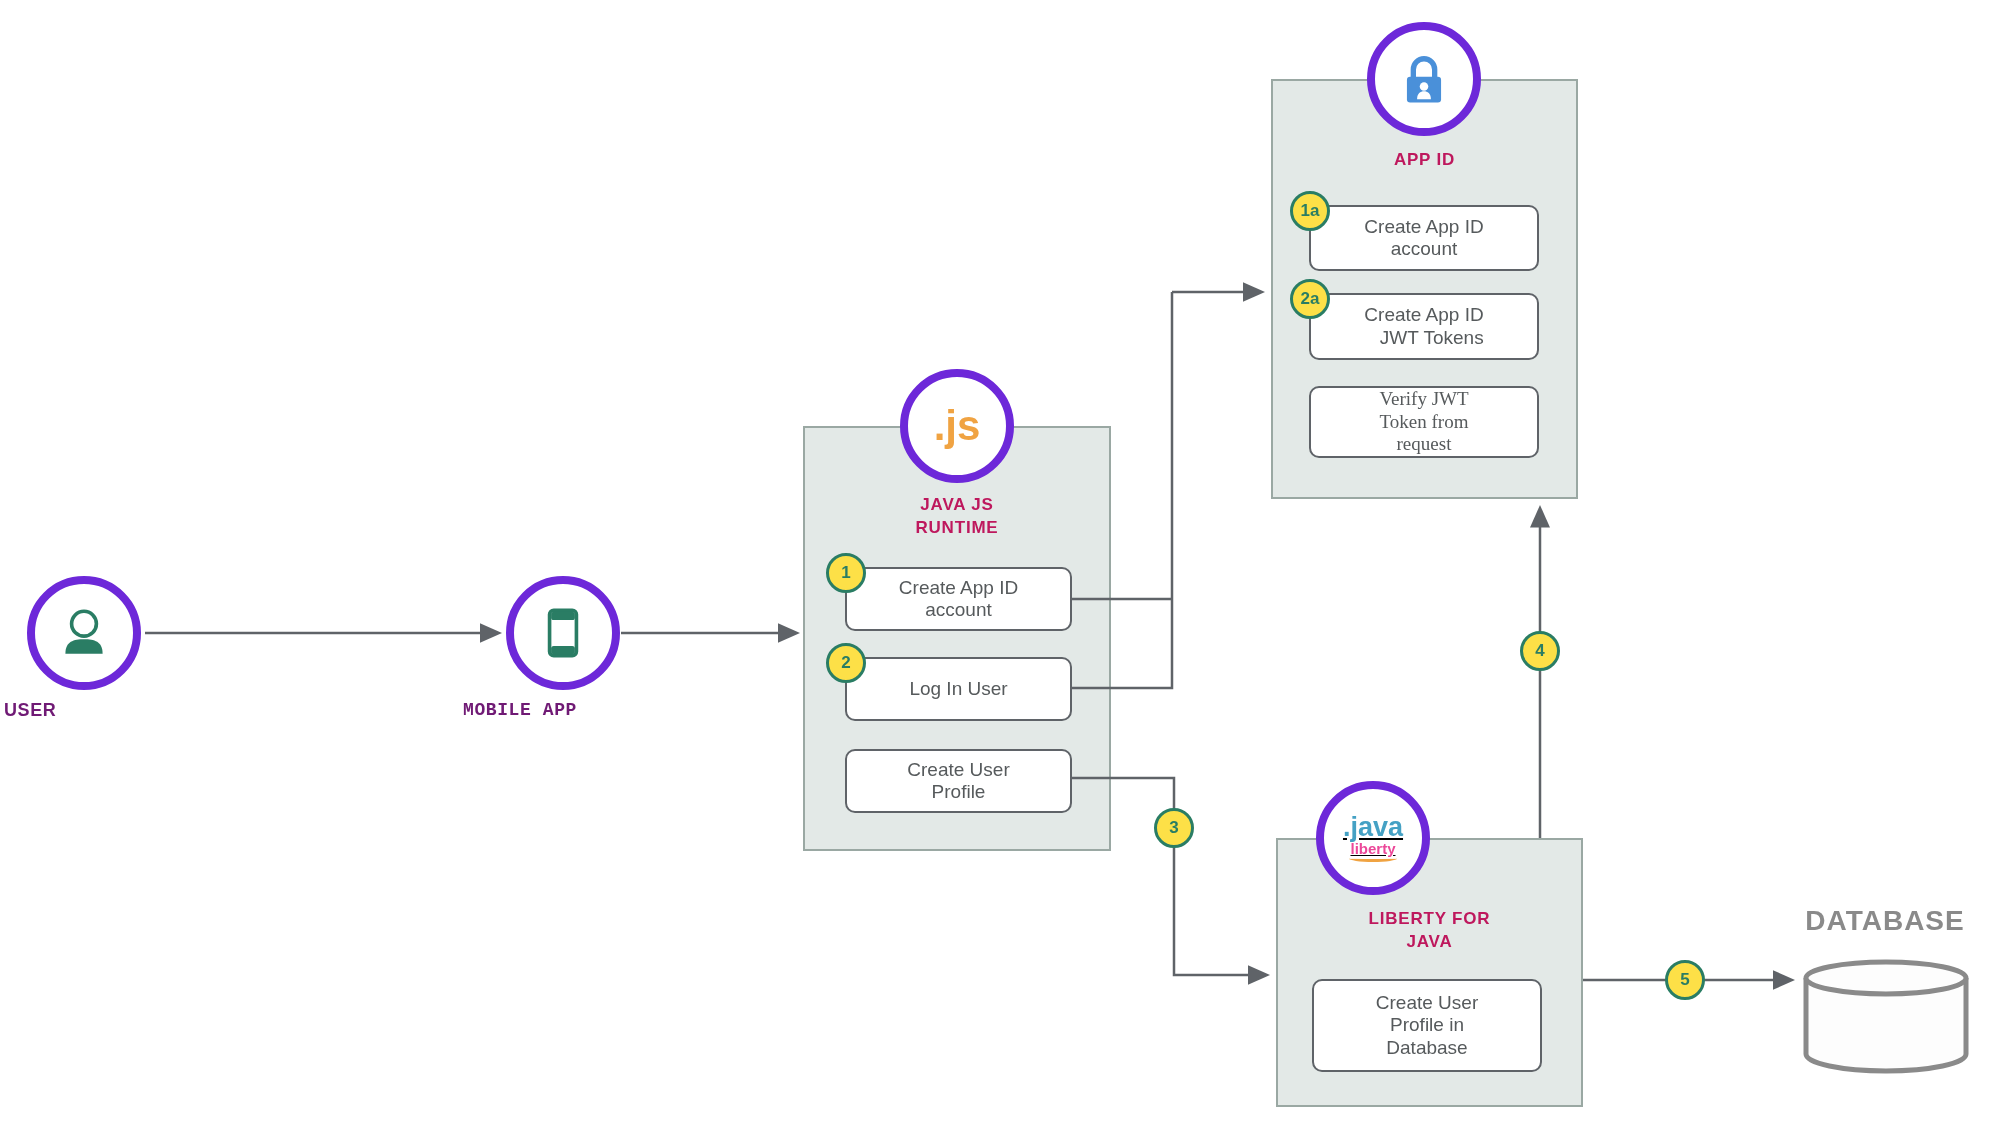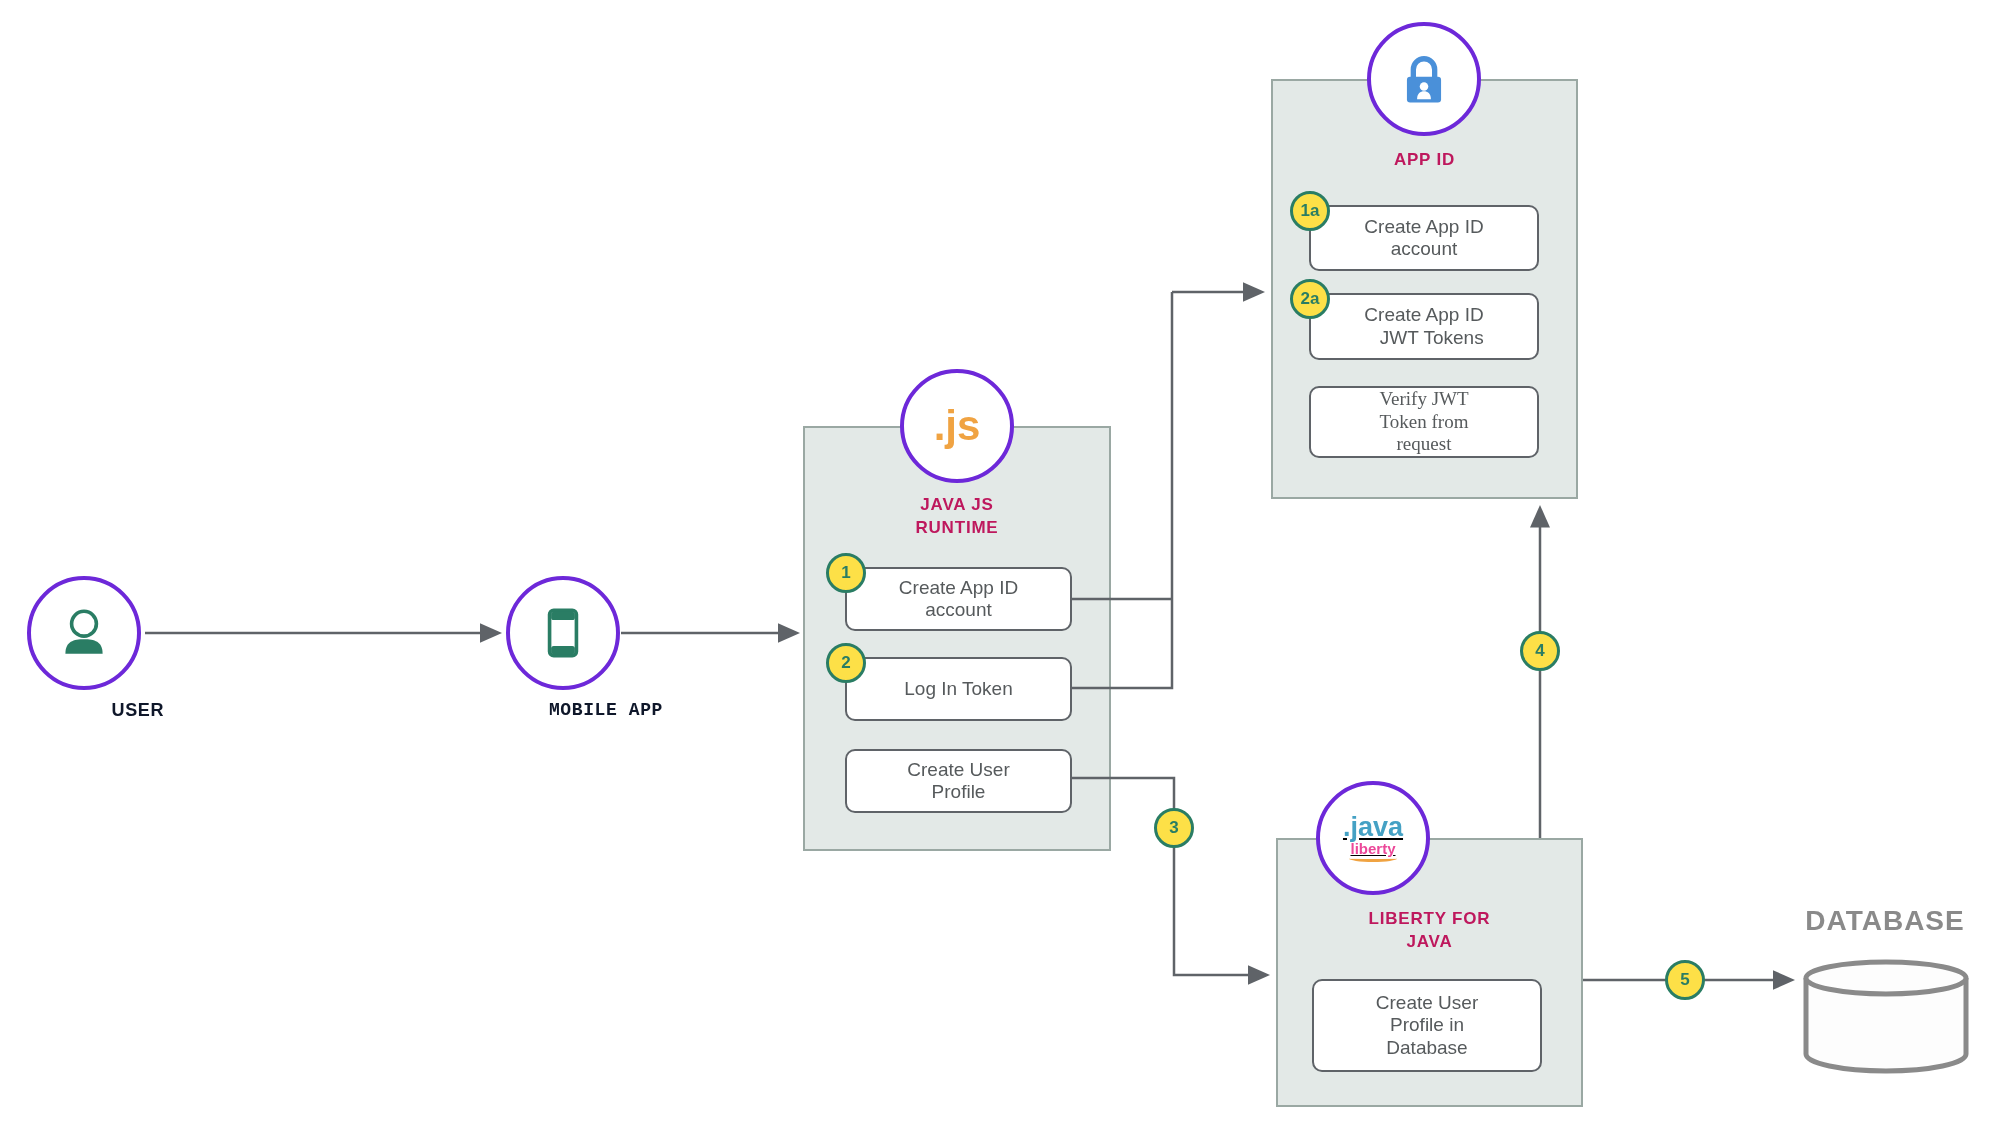--- a/index.html
+++ b/index.html
@@ -13,21 +13,21 @@
     position:absolute;
     background:#e3e9e7;
     border:2px solid #9aa8a3;
   }
 
   .node-circle {
     position:absolute;
     width:114px; height:114px;
     border-radius:50%;
     background:#ffffff;
-    border:4px solid #6d28d9;
+    border:8px solid #6d28d9;
     display:flex; flex-direction:column; align-items:center; justify-content:center;
   }
 
   .group-title {
     position:absolute; left:0; width:100%;
     text-align:center;
     color:#be185d;
     font-weight:bold;
     font-size:17px;
     letter-spacing:0.8px;
@@ -57,22 +57,22 @@
     color:#2a7d64;
     font-weight:bold;
     font-size:17px;
     display:flex; align-items:center; justify-content:center;
     z-index:5;
   }
   .step-badge { left:-21px; top:-16px; }
 
   .actor-label {
     position:absolute;
-    text-align:right;
-    color:#0f172a;
+    text-align:left;
+    color:#701a75;
     font-weight:bold;
     font-size:18px;
     letter-spacing:0.6px;
   }
 
   .db-label {
     position:absolute;
     text-align:center;
     color:#8a8a8a;
     font-weight:bold;
@@ -137,21 +137,21 @@
   <div class="group-title" style="left:803px; top:494px; width:308px;">JAVA JS
 RUNTIME</div>
 
   <div class="step-box" style="left:845px; top:567px; width:227px; height:64px;">
     <div class="badge step-badge">1</div>
     <span>Create App ID
 account</span>
   </div>
   <div class="step-box" style="left:845px; top:657px; width:227px; height:64px;">
     <div class="badge step-badge">2</div>
-    <span>Log In Token</span>
+    <span>Log In User</span>
   </div>
   <div class="step-box" style="left:845px; top:749px; width:227px; height:64px;">
     <span>Create User
 Profile</span>
   </div>
 
   <div class="node-circle" style="left:1367px; top:22px;">
     <svg viewBox="0 0 60 60" width="64" height="64">
       <path d="M20,30 V21 a10,10 0 0 1 20,0 V30" fill="none" stroke="#4a90d9" stroke-width="5"></path>
       <rect x="14" y="28" width="32" height="24" rx="3" fill="#4a90d9"></rect>

